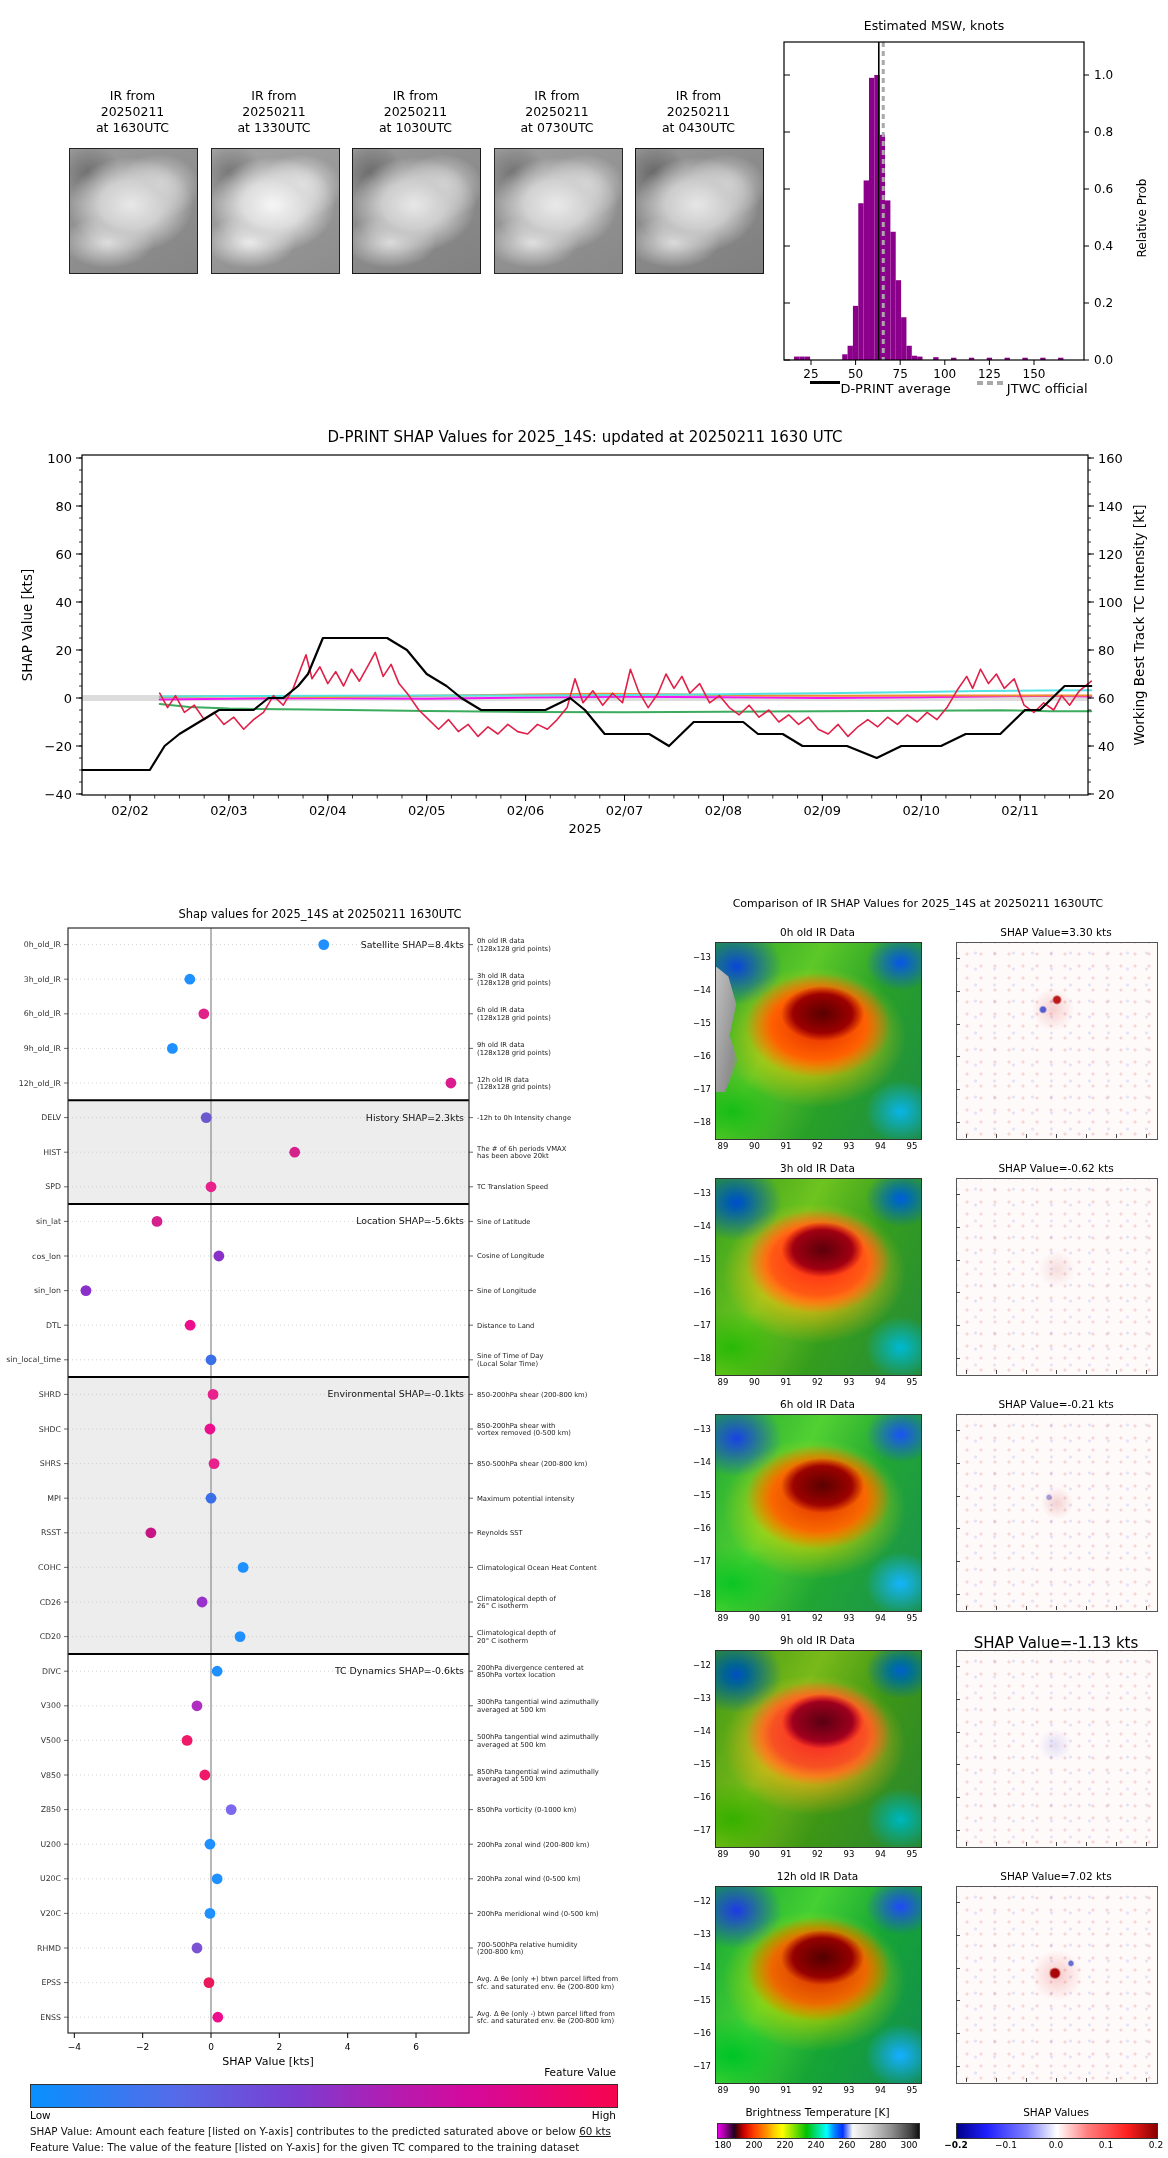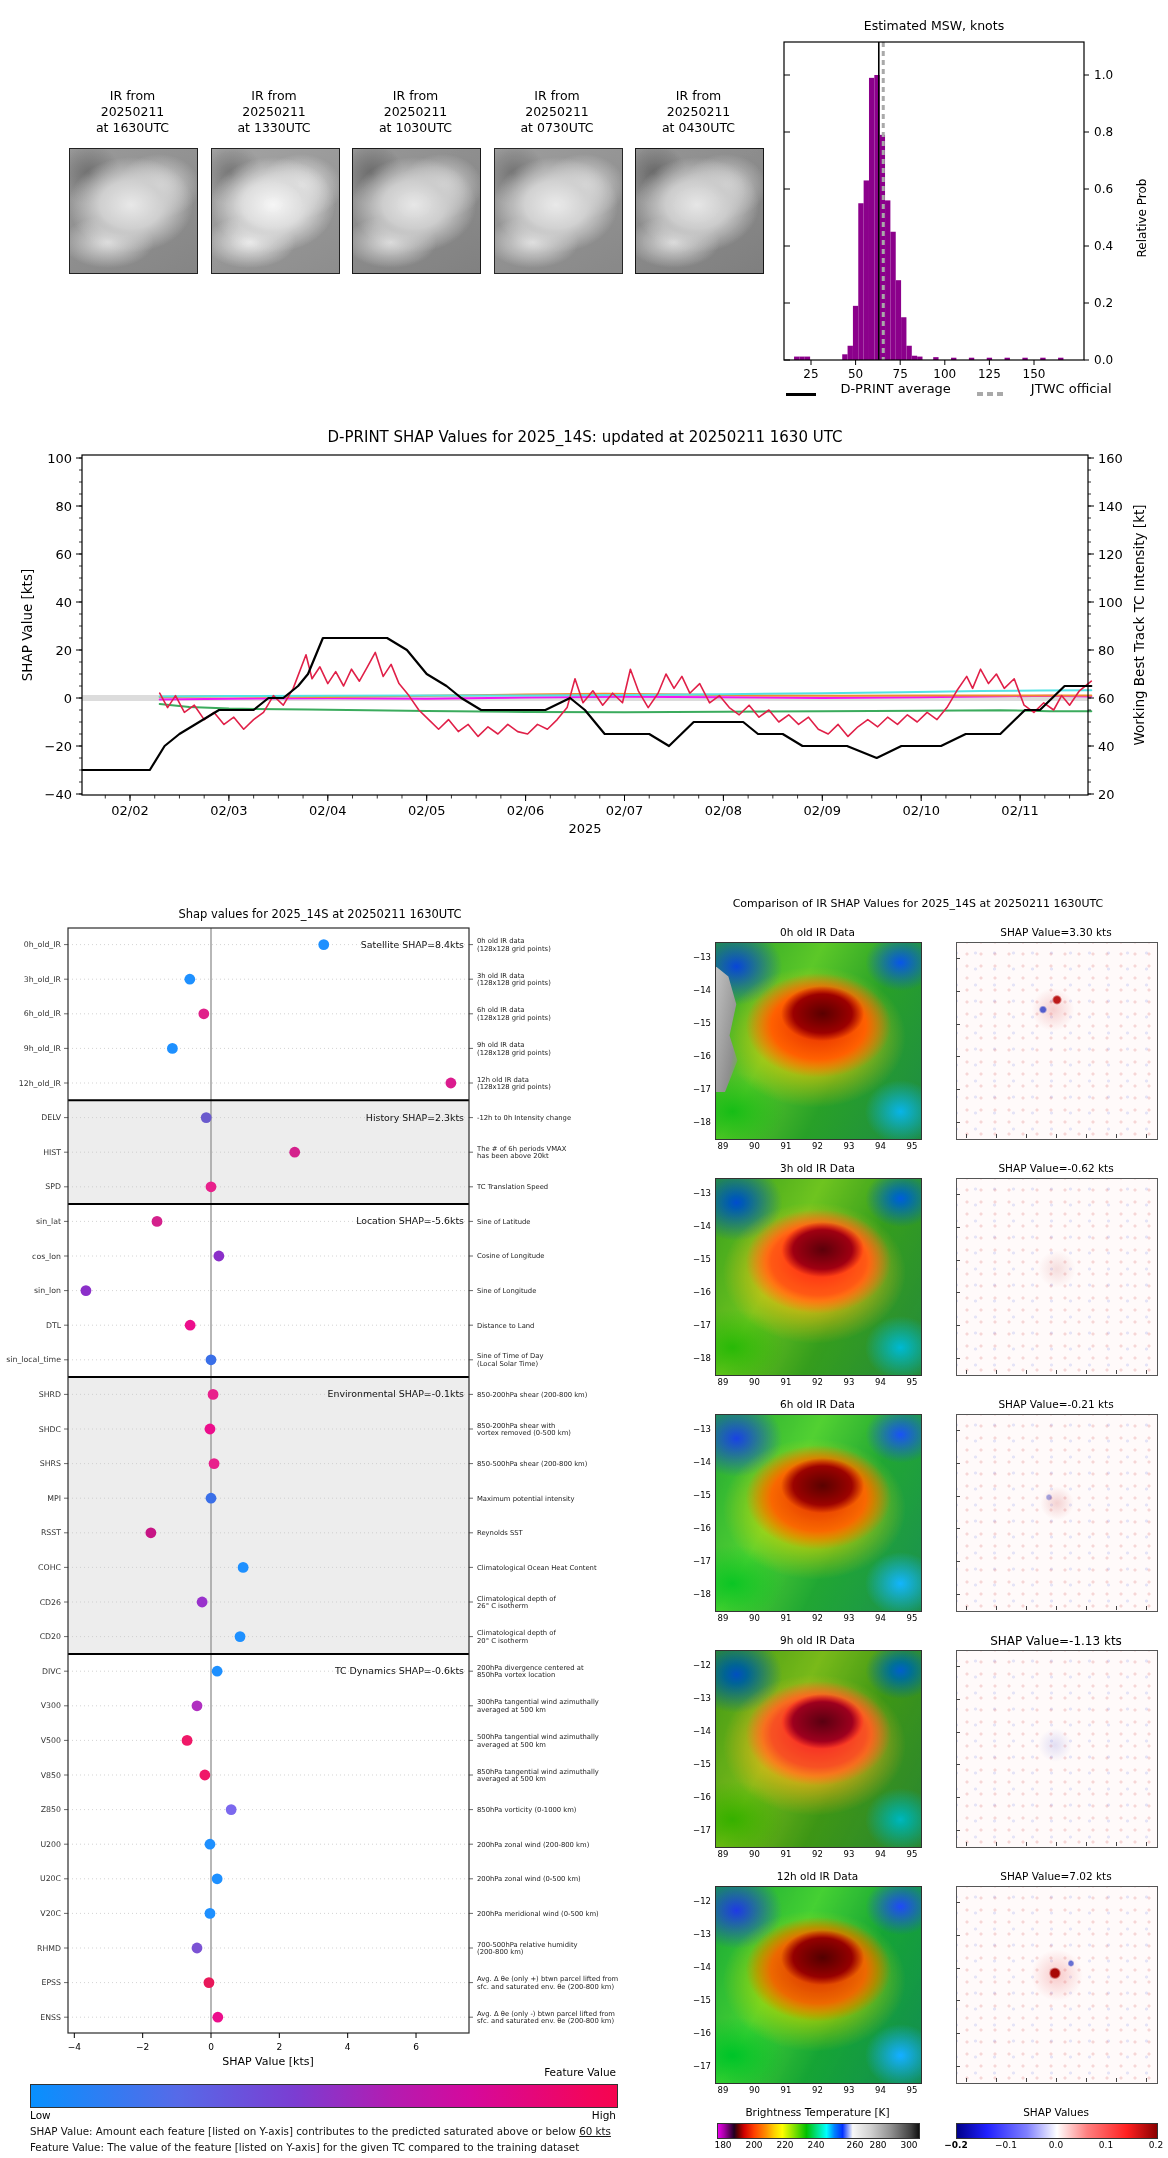--- a/index.html
+++ b/index.html
@@ -15,21 +15,21 @@
     background:
       radial-gradient(ellipse 70% 55% at 48% 45%, #e8e8e8 0%, #cfcfcf 35%, rgba(140,140,140,0) 70%),
       radial-gradient(ellipse 40% 30% at 42% 52%, #6a6a6a 0%, rgba(120,120,120,0) 60%),
       radial-gradient(ellipse 50% 40% at 70% 30%, #dedede 0%, rgba(160,160,160,0) 65%),
       radial-gradient(ellipse 60% 35% at 30% 75%, #e2e2e2 0%, rgba(150,150,150,0) 60%),
       radial-gradient(ellipse 45% 45% at 15% 20%, #6f6f6f 0%, rgba(120,120,120,0) 55%),
       linear-gradient(150deg,#9a9a9a,#858585)}
   .t2{filter:brightness(1.06)} .t3{filter:brightness(.97) contrast(1.06)}
   .t4{filter:brightness(1.03) contrast(.95)} .t5{filter:contrast(1.1) brightness(.95)}
   .legend-row{display:flex;align-items:center;justify-content:center;gap:26px;font-size:13px}
-  .legend-item{display:flex;align-items:flex-end;gap:24px}
+  .legend-item{display:flex;align-items:flex-start;gap:0}
   .sw{width:30px;height:3px;display:inline-block}
   .sw-dash{width:30px;height:4px;display:inline-block}
   .ir-map{position:absolute;border:1px solid #333;overflow:hidden;
     background:
       radial-gradient(ellipse 26% 18% at 52% 36%, #5a0000 0%, #9c0000 55%, rgba(160,0,0,0) 78%),
       radial-gradient(ellipse 48% 36% at 50% 42%, #e32800 0%, #ff6000 48%, rgba(255,120,0,0) 74%),
       radial-gradient(ellipse 62% 50% at 48% 48%, #ffc800 10%, rgba(255,220,0,0) 72%),
       radial-gradient(ellipse 32% 28% at 10% 12%, #0846d8 0%, rgba(20,80,220,0) 70%),
       radial-gradient(ellipse 26% 22% at 90% 10%, #0856e8 0%, rgba(20,90,230,0) 66%),
       radial-gradient(ellipse 28% 26% at 90% 86%, #08b4e8 0%, rgba(30,160,230,0) 62%),
@@ -667,21 +667,21 @@
       <div class="tickmark" style="left: 1086px; top: 1606px; width: 1px; height: 4px;"></div>
       <div class="tickmark" style="left: 1116px; top: 1606px; width: 1px; height: 4px;"></div>
       <div class="tickmark" style="left: 1146px; top: 1606px; width: 1px; height: 4px;"></div>
       <div class="tickmark" style="left: 956px; top: 1429.7px; width: 4px; height: 1px;"></div>
       <div class="tickmark" style="left: 956px; top: 1462.6px; width: 4px; height: 1px;"></div>
       <div class="tickmark" style="left: 956px; top: 1495.5px; width: 4px; height: 1px;"></div>
       <div class="tickmark" style="left: 956px; top: 1528.4px; width: 4px; height: 1px;"></div>
       <div class="tickmark" style="left: 956px; top: 1561.3px; width: 4px; height: 1px;"></div>
       <div class="tickmark" style="left: 956px; top: 1594.2px; width: 4px; height: 1px;"></div>
       <div class="abs ctr" style="left: 715px; top: 1634px; width: 205px; font-size: 10.5px;">9h old IR Data</div>
-      <div class="abs ctr" style="left: 956px; top: 1634px; width: 200px; font-size: 12px;">SHAP Value=-1.13 kts</div>
+      <div class="abs ctr" style="left: 956px; top: 1634px; width: 200px; font-size: 15px;">SHAP Value=-1.13 kts</div>
       <div class="ir-map ir4" style="left: 715px; top: 1650px; width: 205px; height: 196px;"></div>
       <div class="abs tiny" style="left: 687px; top: 1660.2px; width: 24px; text-align: right;">−12</div>
       <div class="abs tiny" style="left: 687px; top: 1693.1px; width: 24px; text-align: right;">−13</div>
       <div class="abs tiny" style="left: 687px; top: 1726px; width: 24px; text-align: right;">−14</div>
       <div class="abs tiny" style="left: 687px; top: 1758.9px; width: 24px; text-align: right;">−15</div>
       <div class="abs tiny" style="left: 687px; top: 1791.8px; width: 24px; text-align: right;">−16</div>
       <div class="abs tiny" style="left: 687px; top: 1824.7px; width: 24px; text-align: right;">−17</div>
       <div class="abs tiny ctr" style="left: 711px; top: 1849px; width: 24px;">89</div>
       <div class="abs tiny ctr" style="left: 742.5px; top: 1849px; width: 24px;">90</div>
       <div class="abs tiny ctr" style="left: 774px; top: 1849px; width: 24px;">91</div>
@@ -735,21 +735,21 @@
       <div class="tickmark" style="left: 956px; top: 2066.2px; width: 4px; height: 1px;"></div>
     </div>
 
   <div class="abs ctr" style="left:715px;top:2106px;width:205px;font-size:10.5px">Brightness Temperature [K]</div>
   <div class="abs cb bt-bar" style="left:717px;top:2123px;width:201px;height:14px"></div>
   <div class="abs" id="bt-ticks">
       <div class="abs small ctr" style="left: 709px; top: 2140px; width: 28px;">180</div>
       <div class="abs small ctr" style="left: 740px; top: 2140px; width: 28px;">200</div>
       <div class="abs small ctr" style="left: 771px; top: 2140px; width: 28px;">220</div>
       <div class="abs small ctr" style="left: 802px; top: 2140px; width: 28px; text-align: center;">240</div>
-      <div class="abs small ctr" style="left: 833px; top: 2140px; width: 28px; margin-left: 8px;">260</div>
+      <div class="abs small ctr" style="left: 833px; top: 2140px; width: 28px;">260</div>
       <div class="abs small ctr" style="left: 864px; top: 2140px; width: 28px;">280</div>
       <div class="abs small ctr" style="left: 895px; top: 2140px; width: 28px;">300</div>
     </div>
 
   <div class="abs ctr" style="left:956px;top:2106px;width:200px;font-size:10.5px">SHAP Values</div>
   <div class="abs cb sv-bar" style="left:956px;top:2123px;width:200px;height:14px"></div>
   <div class="abs" id="sv-ticks">
       <div class="abs small ctr" style="left: 939px; top: 2140px; width: 34px; font-weight: bold;">−0.2</div>
       <div class="abs small ctr" style="left: 989px; top: 2140px; width: 34px;">−0.1</div>
       <div class="abs small ctr" style="left: 1039px; top: 2140px; width: 34px;">0.0</div>

